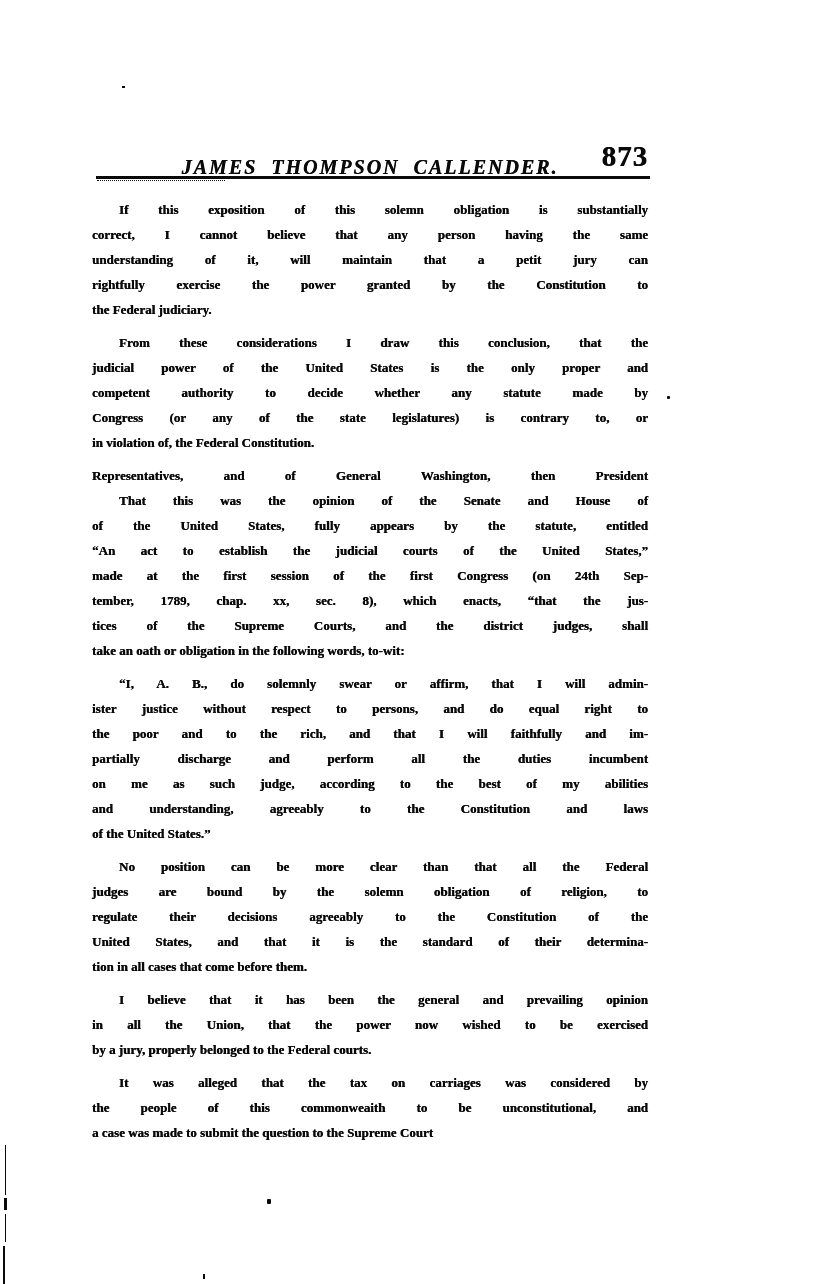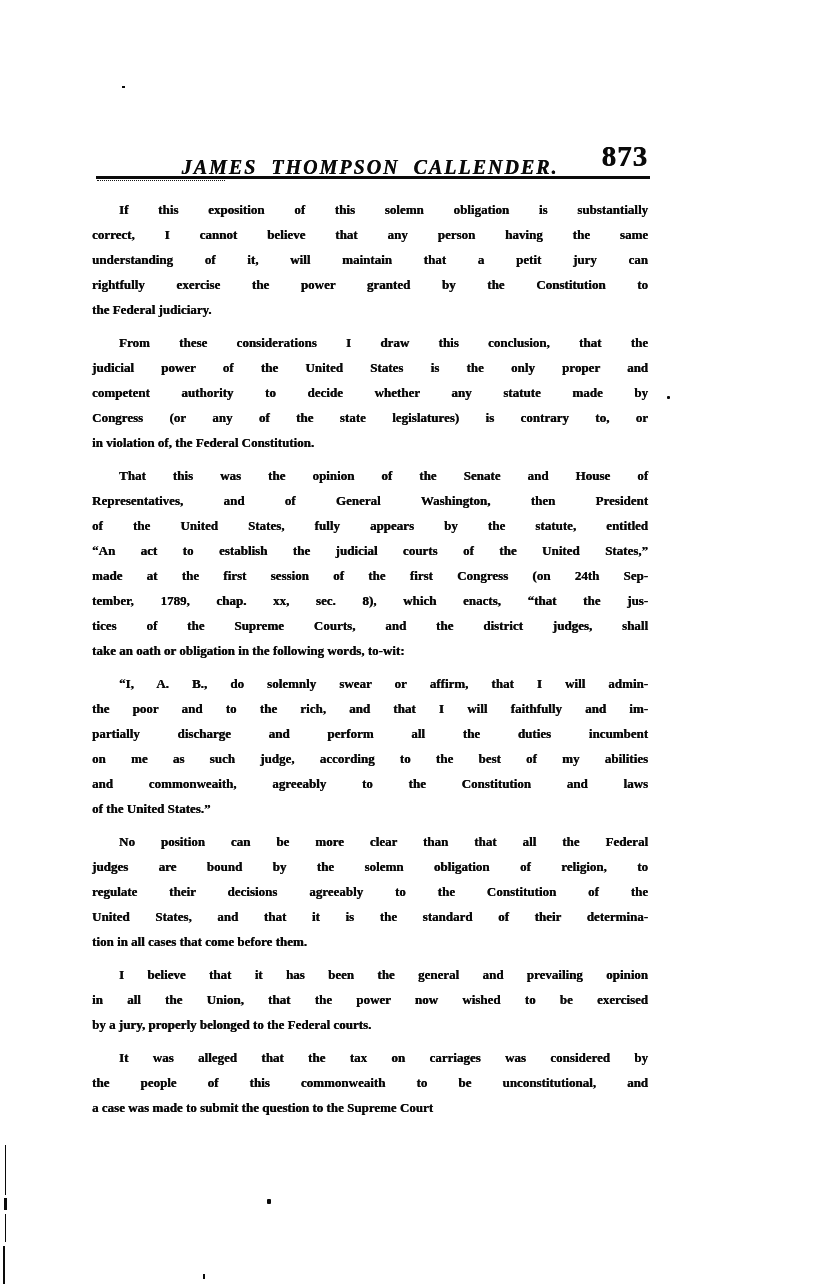--- a/index.html
+++ b/index.html
@@ -113,35 +113,36 @@
         <div class="line last">the Federal judiciary.</div>
       </div>
       <div class="paragraph">
         <div class="line first">From these considerations I draw this conclusion, that the</div>
         <div class="line">judicial power of the United States is the only proper and</div>
         <div class="line">competent authority to decide whether any statute made by</div>
         <div class="line">Congress (or any of the state legislatures) is contrary to, or</div>
         <div class="line last">in violation of, the Federal Constitution.</div>
       </div>
       <div class="paragraph">
+        <div class="line">Representatives, and of General Washington, then President</div>
         <div class="line first">That this was the opinion of the Senate and House of</div>
-        <div class="line">Representatives, and of General Washington, then President</div>
         <div class="line">of the United States, fully appears by the statute, entitled</div>
         <div class="line">“An act to establish the judicial courts of the United States,”</div>
         <div class="line">made at the first session of the first Congress (on 24th Sep-</div>
         <div class="line">tember, 1789, chap. xx, sec. 8), which enacts, “that the jus-</div>
         <div class="line">tices of the Supreme Courts, and the district judges, shall</div>
         <div class="line last">take an oath or obligation in the following words, to-wit:</div>
       </div>
       <div class="paragraph">
         <div class="line first">“I, A. B., do solemnly swear or affirm, that I will admin-</div>
+        <div class="line">ister justice without respect to persons, and do equal right to</div>
         <div class="line">the poor and to the rich, and that I will faithfully and im-</div>
         <div class="line">partially discharge and perform all the duties incumbent</div>
         <div class="line">on me as such judge, according to the best of my abilities</div>
-        <div class="line">and commonweaith, agreeably to the Constitution and laws</div>
+        <div class="line">and understanding, agreeably to the Constitution and laws</div>
         <div class="line last">of the United States.”</div>
       </div>
       <div class="paragraph">
         <div class="line first">No position can be more clear than that all the Federal</div>
         <div class="line">judges are bound by the solemn obligation of religion, to</div>
         <div class="line">regulate their decisions agreeably to the Constitution of the</div>
         <div class="line">United States, and that it is the standard of their determina-</div>
         <div class="line last">tion in all cases that come before them.</div>
       </div>
       <div class="paragraph">

